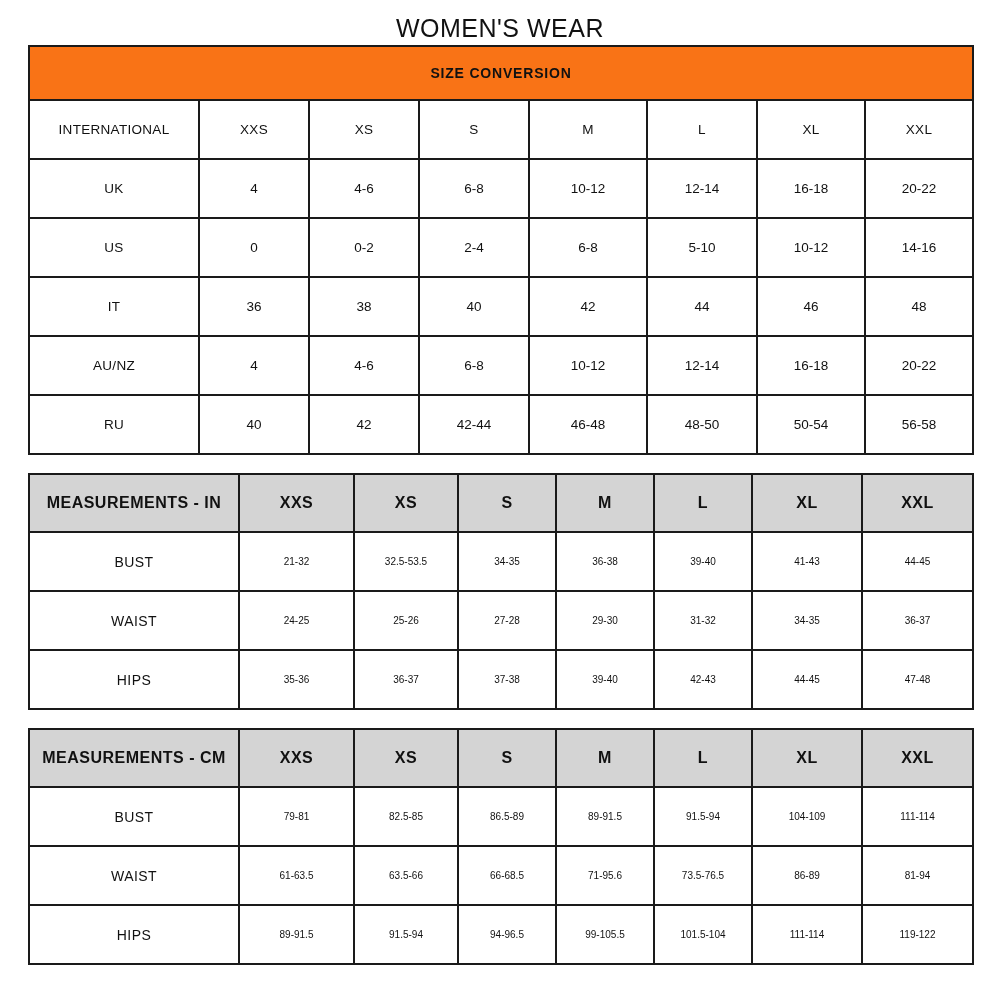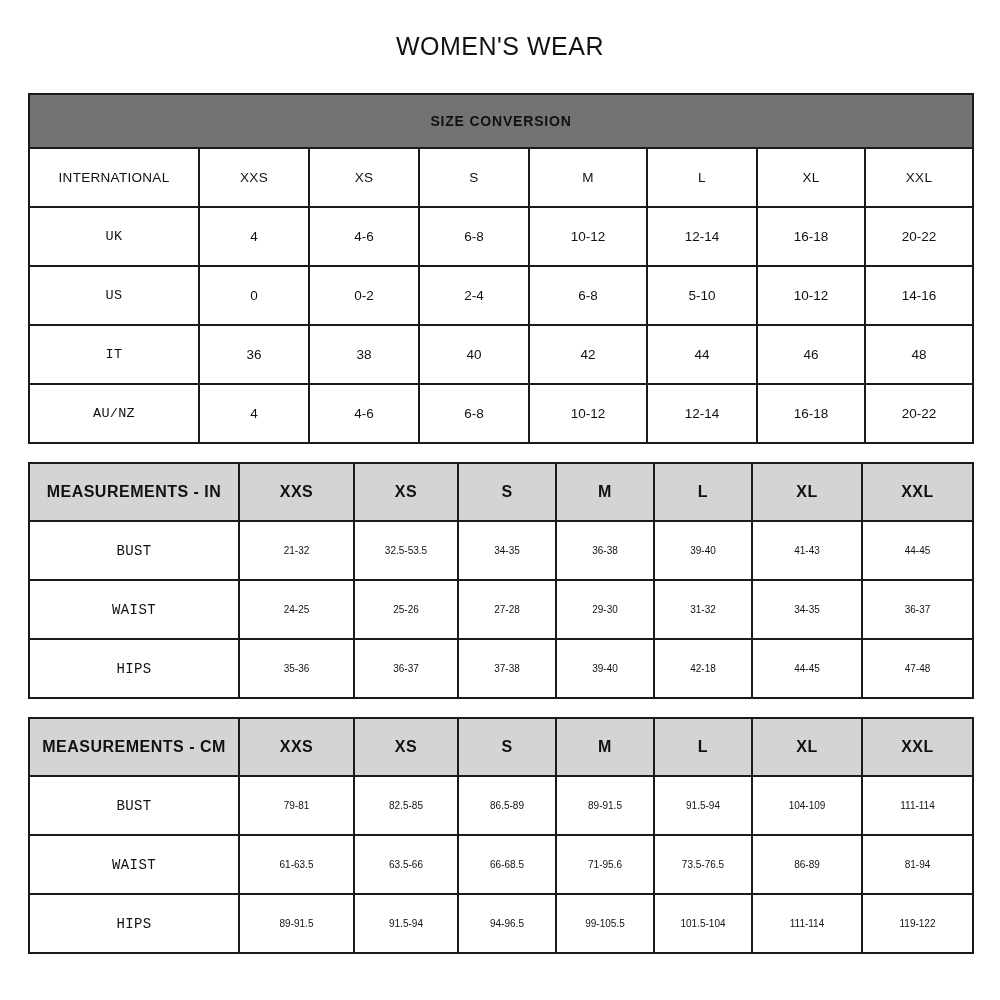--- a/index.html
+++ b/index.html
@@ -21,22 +21,22 @@
     padding: 0 28px;
     position: relative;
   }
   .page-title {
     text-align: center;
     font-size: 25px;
     font-weight: 400;
     letter-spacing: 0.5px;
     color: #111111;
     padding-top: 14px;
-    padding-bottom: 14px;
-    margin: 18px;
+    padding-bottom: 2px;
+    margin: 0;
   }
   table {
     border-collapse: collapse;
     width: 944px;
     table-layout: fixed;
     margin: 0 auto;
   }
   table.conversion {
     margin-bottom: 18px;
   }
@@ -47,34 +47,33 @@
     border: 2px solid #1a1a1a;
     text-align: center;
     vertical-align: middle;
     font-weight: 400;
     font-size: 13.5px;
     color: #111111;
     padding: 0;
     height: 57px;
   }
   .banner {
-    background: #737373;
+    background: #f97316;
     font-weight: bold;
     font-size: 14px;
     letter-spacing: 0.8px;
     height: 52px;
   }
   .hdr-cell {
     font-size: 13.5px;
     letter-spacing: 0.3px;
   }
   .row-label {
     font-size: 13.5px;
     letter-spacing: 0.3px;
-    font-family: Liberation Mono, monospace;
   }
   .measure thead th {
     background: #d4d4d4;
     font-weight: bold;
     font-size: 16px;
     letter-spacing: 0.5px;
     height: 56px;
   }
   .measure thead th.first {
     text-align: center;
@@ -158,20 +157,30 @@
       <tr>
         <td class="row-label">AU/NZ</td>
         <td class="val">4</td>
         <td class="val">4-6</td>
         <td class="val">6-8</td>
         <td class="val">10-12</td>
         <td class="val">12-14</td>
         <td class="val">16-18</td>
         <td class="val">20-22</td>
       </tr>
+      <tr>
+        <td class="row-label">RU</td>
+        <td class="val">40</td>
+        <td class="val">42</td>
+        <td class="val">42-44</td>
+        <td class="val">46-48</td>
+        <td class="val">48-50</td>
+        <td class="val">50-54</td>
+        <td class="val">56-58</td>
+      </tr>
     </tbody>
   </table>
 
   <table class="measure">
     <colgroup>
       <col style="width:210px">
         <col style="width:115px">
         <col style="width:104px">
         <col style="width:98px">
       <col style="width:98px">
@@ -211,21 +220,21 @@
         <td class="val">31-32</td>
         <td class="val">34-35</td>
         <td class="val">36-37</td>
       </tr>
       <tr>
         <td class="row-label">HIPS</td>
         <td class="val">35-36</td>
         <td class="val">36-37</td>
         <td class="val">37-38</td>
         <td class="val">39-40</td>
-        <td class="val">42-18</td>
+        <td class="val">42-43</td>
         <td class="val">44-45</td>
         <td class="val">47-48</td>
       </tr>
     </tbody>
   </table>
 
   <table class="measure">
     <colgroup>
       <col style="width:210px">
         <col style="width:115px">

